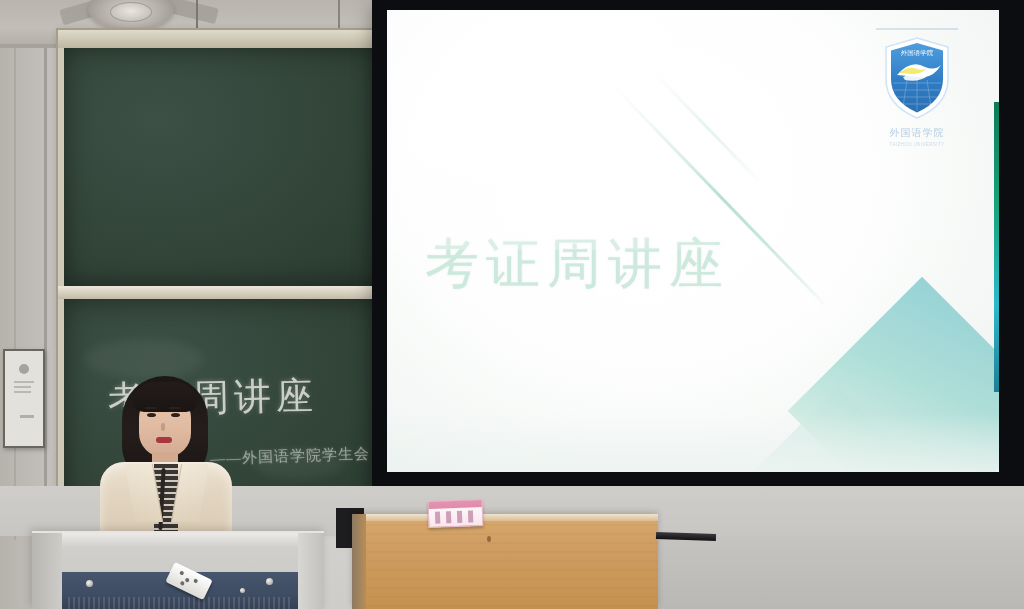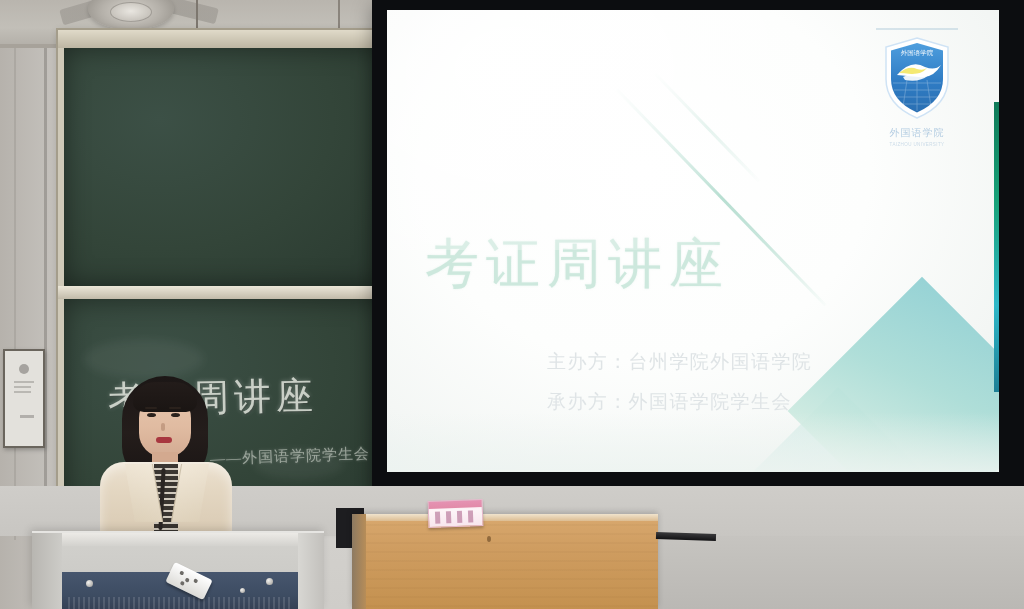--- a/index.html
+++ b/index.html
@@ -525,22 +525,20 @@
   <div class="screen-frame">
     <div class="screen-surface">
 
       <div class="slide-diag d1"></div>
       <div class="slide-diag d2"></div>
       <div class="slide-diamond2"></div>
       <div class="slide-diamond"></div>
       <div class="slide-right-accent"></div>
 
       <div class="slide-title">考证周讲座</div>
-      <div class="slide-sub l1">主办方：台州学院外国语学院</div>
-      <div class="slide-sub l2">承办方：外国语学院学生会</div>
 
       <div class="logo-box">
         <div class="logo-toprule"></div>
         <div class="logo-shield">
           <svg width="68" height="82" viewBox="0 0 68 82" aria-hidden="true">
             <defs>
               <linearGradient id="shg" x1="0" y1="0" x2="0" y2="1">
                 <stop offset="0%" stop-color="#4e9ede"></stop>
                 <stop offset="55%" stop-color="#2f7cc4"></stop>
                 <stop offset="100%" stop-color="#2a6fb2"></stop>

